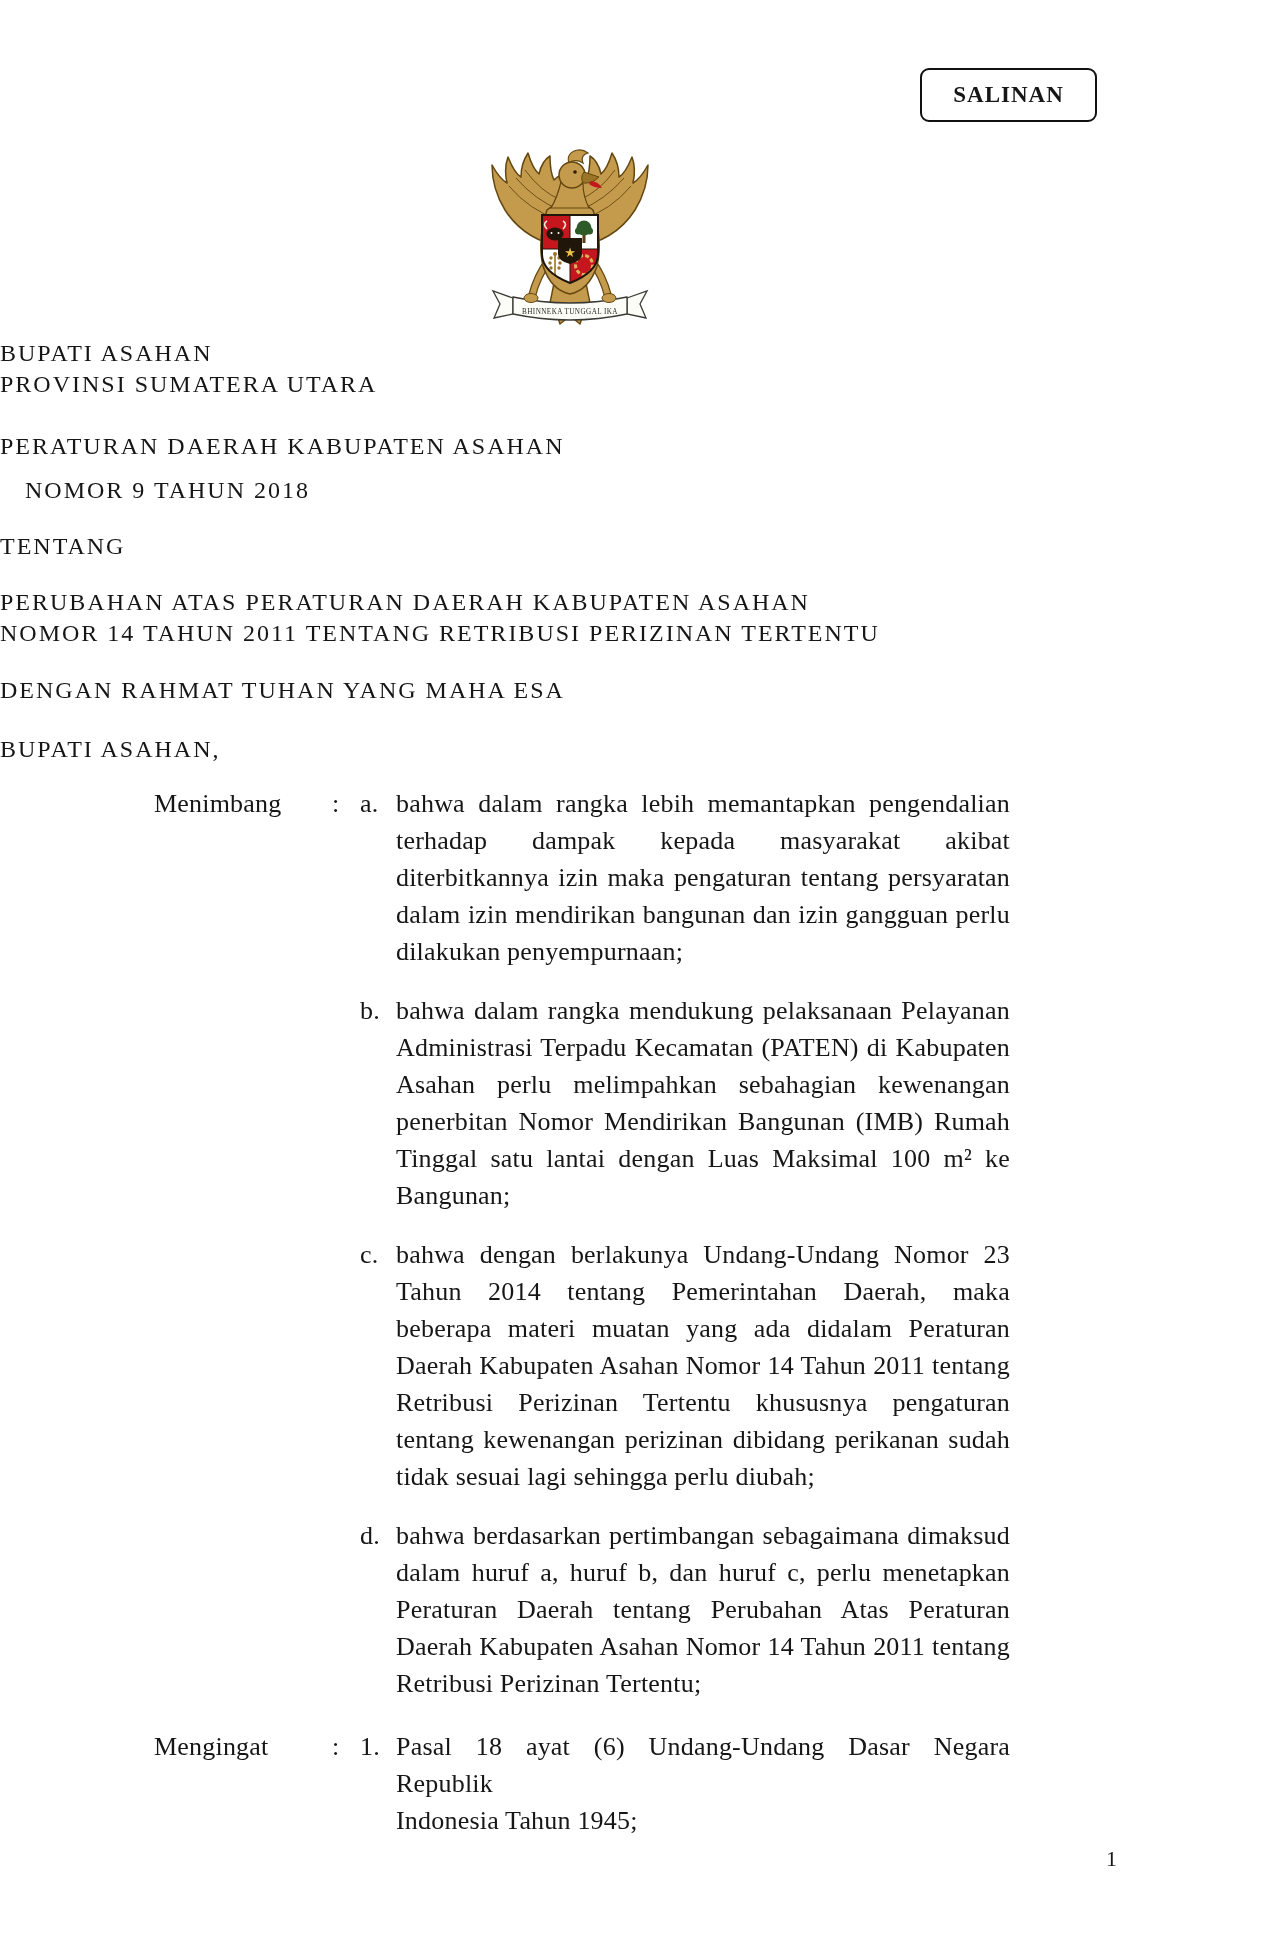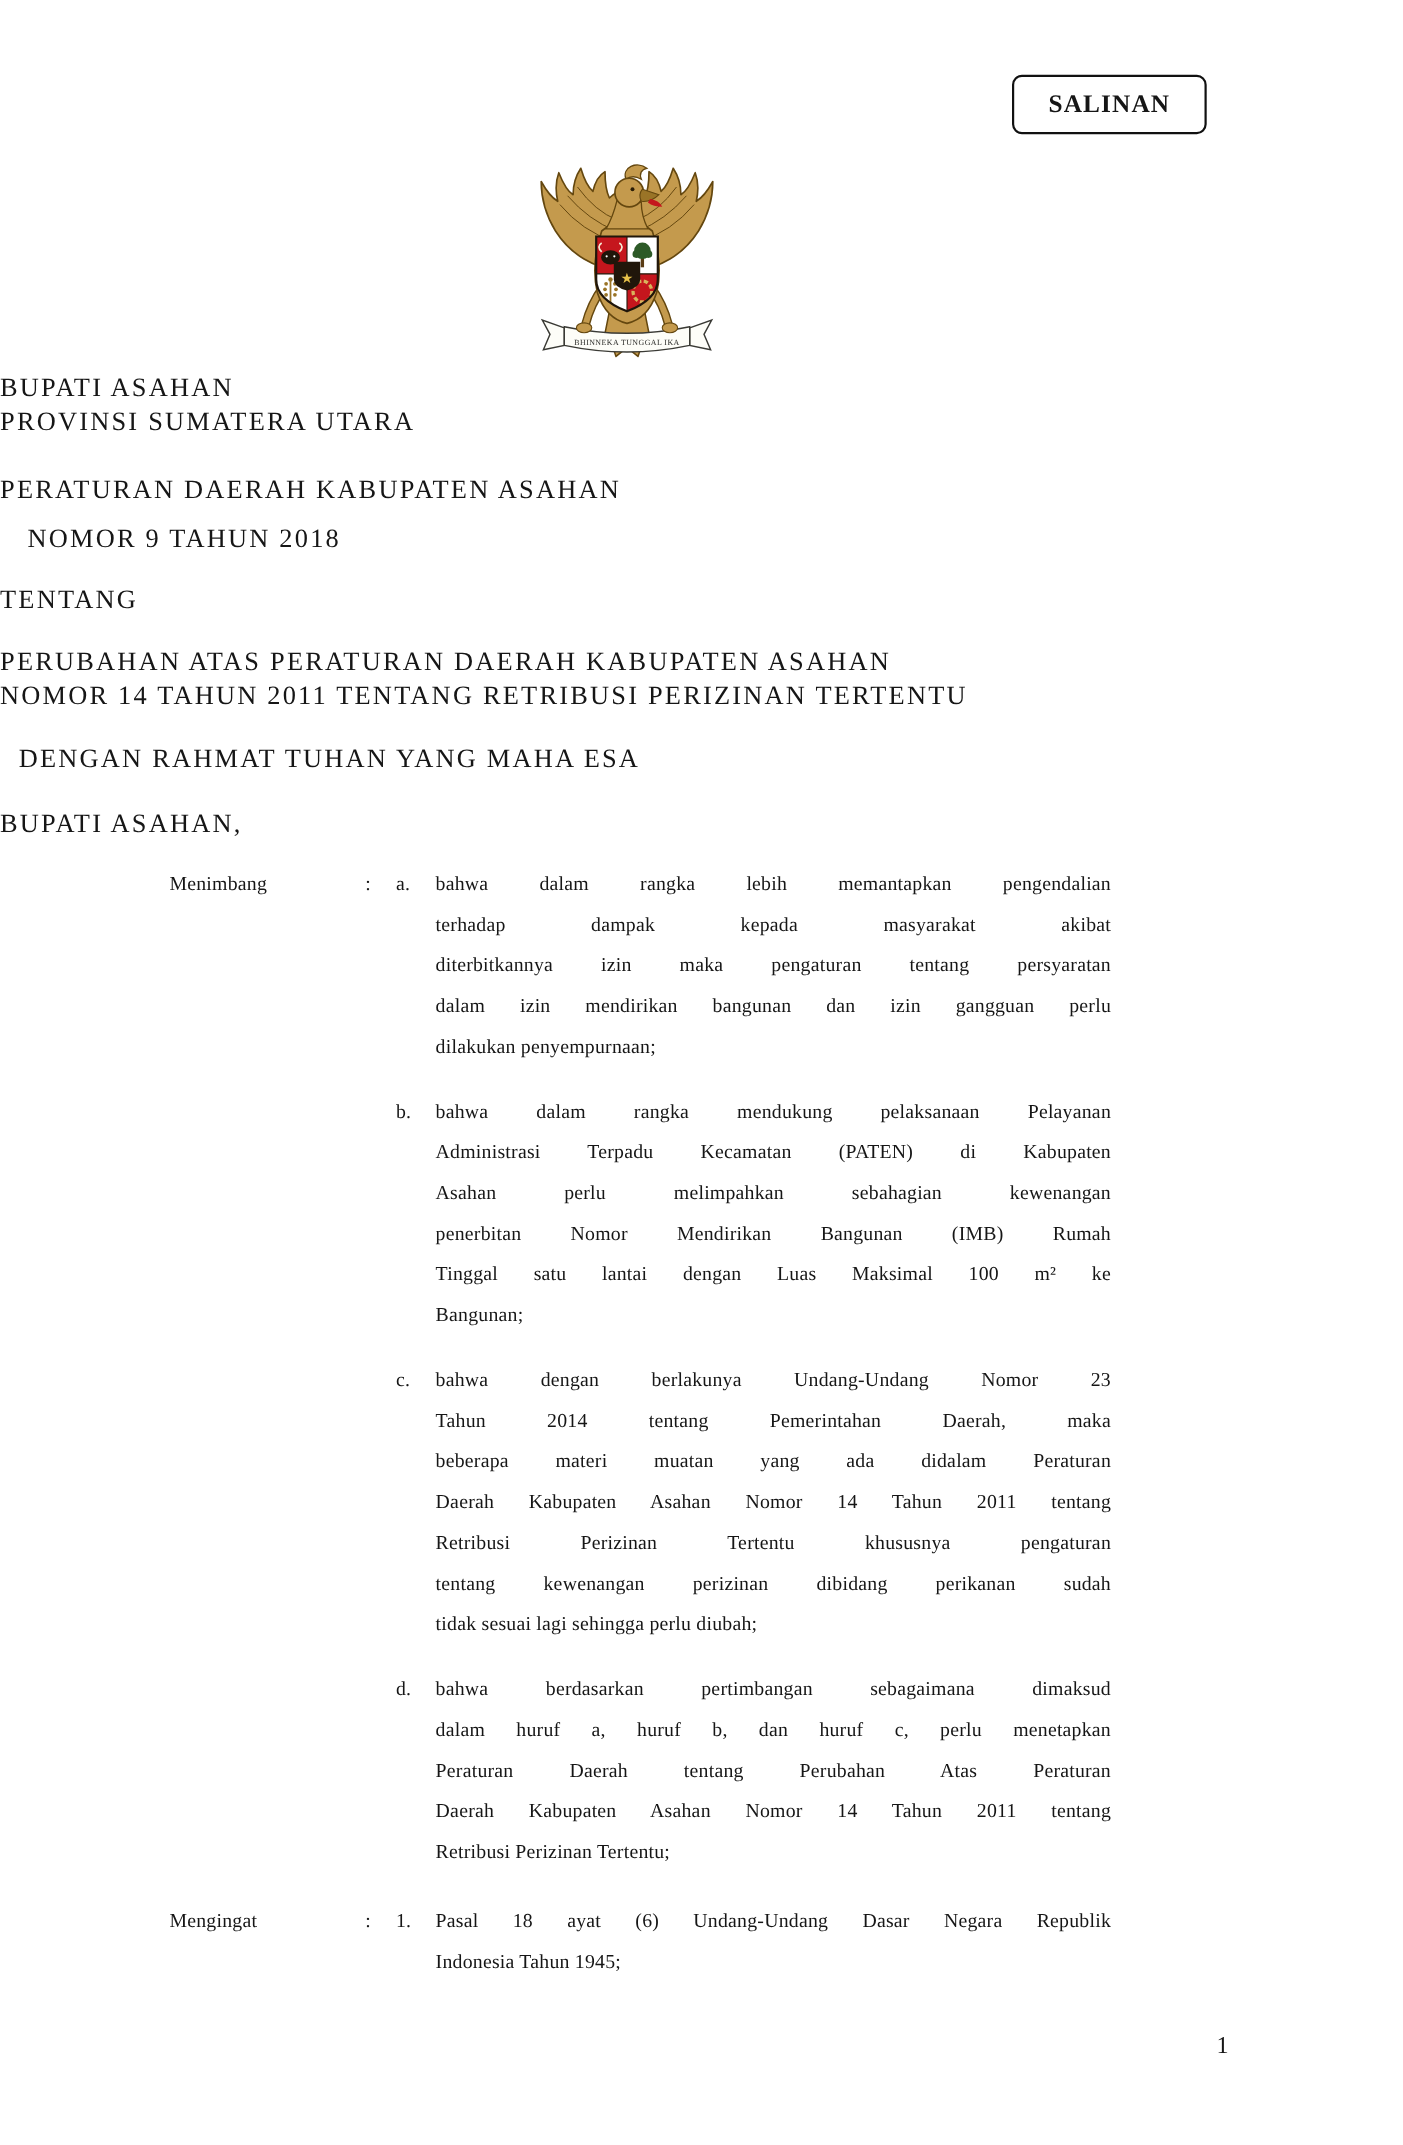--- a/index.html
+++ b/index.html
@@ -40,34 +40,34 @@
     letter-spacing: 2px;
     line-height: 31px;
     font-weight: normal;
     margin: 0;
   }
   .h-authority   { margin-top: 8px;  }
   .h-type        { margin-top: 31px; }
   .h-number      { margin-top: 13px; padding-left: 25px; }
   .h-about       { margin-top: 25px; }
   .h-subject     { margin-top: 25px; }
-  .h-invocation  { margin-top: 26px; padding-left: 17px; }
+  .h-invocation  { margin-top: 26px; }
   .h-issuer      { margin-top: 28px; }
 
   .clauses { margin: 20px 130px 0 154px; }
 
   .clause-row {
     display: grid;
     grid-template-columns: 178px 28px 36px 1fr;
     margin-bottom: 22px;
   }
   .clause-row.group-gap { margin-top: 26px; }
 
   .cell {
-    font-size: 18px;
+    font-size: 26px;
     line-height: 37px;
     letter-spacing: 0.2px;
   }
   .item-text { margin: 0; }
   .text-line { text-align: justify; text-align-last: justify; }
   .text-line:last-child { text-align-last: left; }
 
   .page-number {
     position: absolute;
     top: 1846px;

